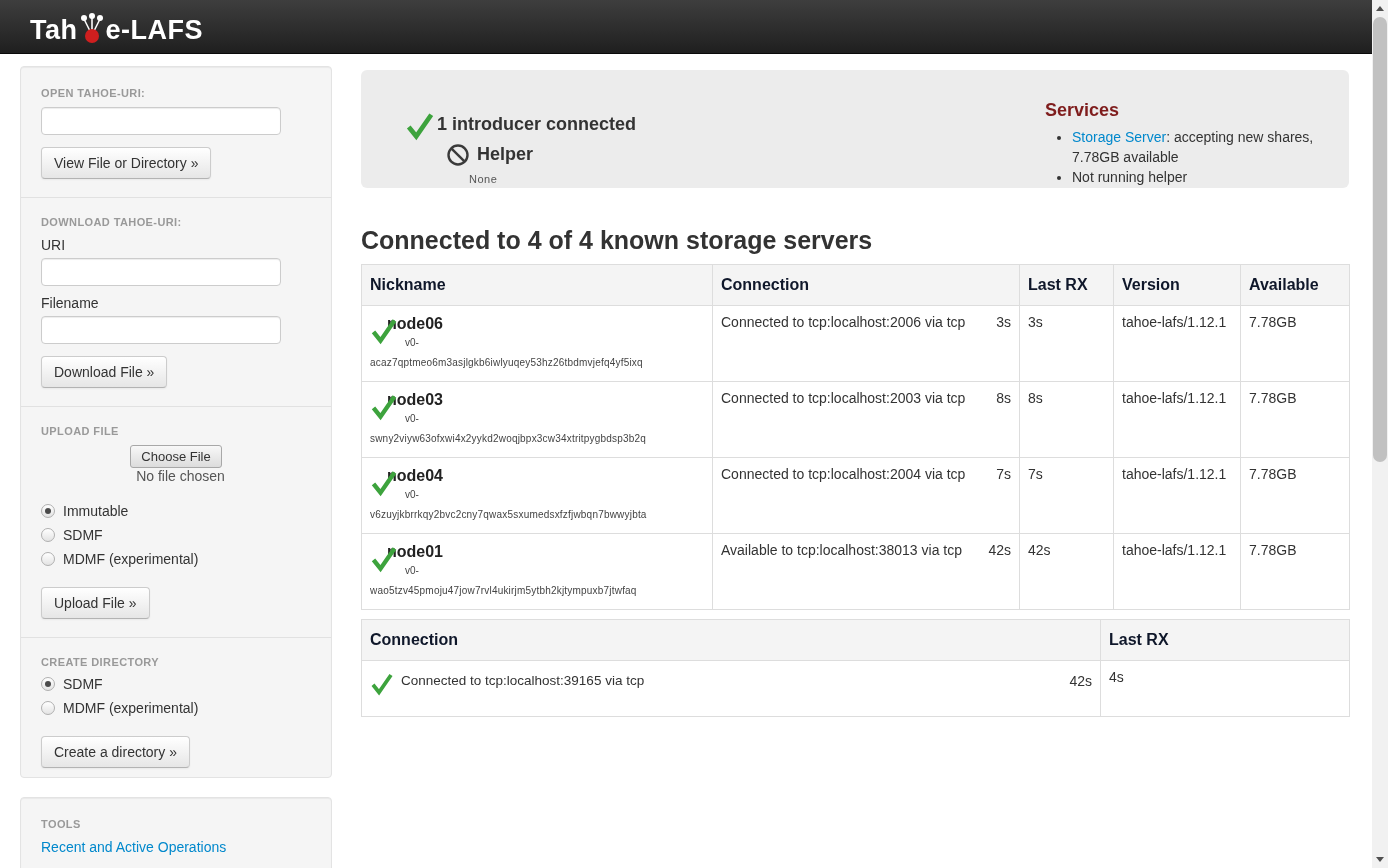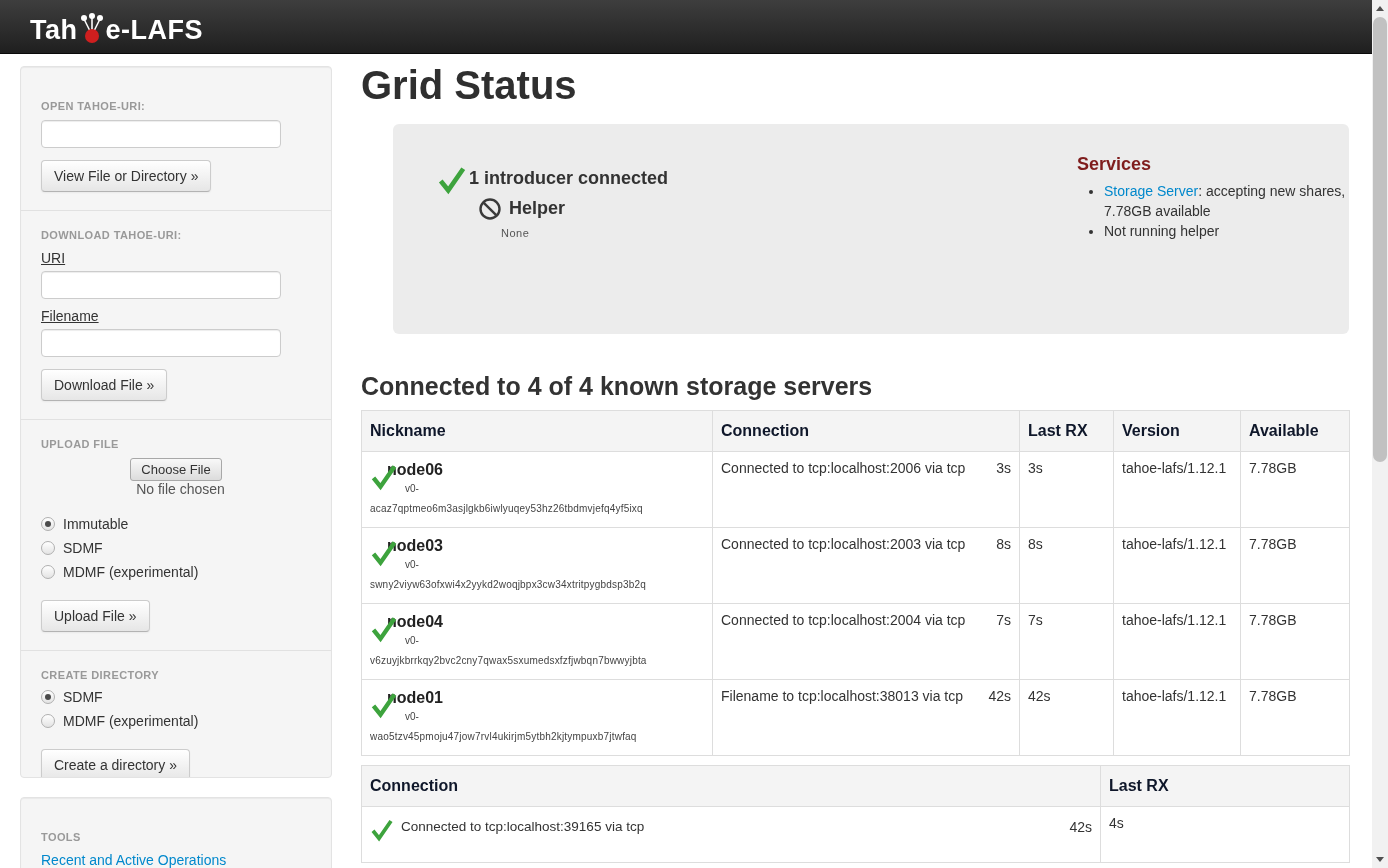--- a/index.html
+++ b/index.html
@@ -37,34 +37,34 @@
 
   
   .well {
     position:absolute; left:20px; width:312px;
     background:#f5f5f5; border:1px solid #e3e3e3; border-radius:4px;
     box-shadow:inset 0 1px 1px rgba(0,0,0,.05);
     padding:20px; overflow:hidden;
   }
   .well-forms { top:66px; height:712px; }
   .well-tools { top:797px; height:120px; }
-  .side-label { font-size:11px; font-weight:bold; color:#999; letter-spacing:.4px; margin:13px 0 8px 0; }
+  .side-label { font-size:11px; font-weight:bold; color:#999; letter-spacing:.4px; margin:0 0 8px 0; }
   .text-input {
     width:240px; height:28px; border:1px solid #ccc; border-radius:4px;
     padding:4px 6px; font-size:14px; background:#fff; display:block;
     box-shadow:inset 0 1px 1px rgba(0,0,0,.075); font-family:inherit; color:#333;
   }
   .btn {
     display:inline-block; margin-top:12px; padding:5px 12px; font-size:14px; color:#333;
     background:linear-gradient(#ffffff,#e6e6e6); border:1px solid #ccc; border-bottom-color:#b3b3b3;
     border-radius:4px; box-shadow:inset 0 1px 0 rgba(255,255,255,.2), 0 1px 2px rgba(0,0,0,.05);
     cursor:pointer; font-family:inherit; line-height:20px;
   }
   .divider { border:none; border-top:1px solid #e1e1e1; margin:18px -20px; }
-  .form-label { font-size:14px; color:#333; margin:9px 0 5px 0;text-decoration:underline; }
+  .form-label { font-size:14px; color:#333; margin:9px 0 5px 0; }
   .file-row { display:flex; align-items:center; margin:2px 0 19px 0;flex-direction:column; }
   .file-btn {
     padding:3px 10px; font-size:13px; color:#333; font-family:inherit;
     background:linear-gradient(#f8f8f8,#dcdcdc); border:1px solid #a8a8a8; border-radius:3px; cursor:pointer;
   }
   .file-status { font-size:14px; color:#555; margin-left:9px; }
   .radio-row { display:flex; align-items:center; margin:8px 0; font-size:14px; color:#333; }
   .radio-row input {
     appearance:none; -webkit-appearance:none; width:14px; height:14px; margin:0 8px 0 0;
     border-radius:50%; border:1px solid #b0b0b0; background:linear-gradient(#fff,#e3e3e3);
@@ -73,21 +73,21 @@
   .radio-row input[checked]::after {
     content:""; position:absolute; left:3px; top:3px; width:6px; height:6px;
     border-radius:50%; background:#4a4a4a;
   }
   a.side-link { color:#0088cc; font-size:14px; text-decoration:none; cursor:pointer;text-align:center; }
 
   
   .main { position:absolute; left:361px; top:54px; width:988px; }
   .page-title { font-size:40px; font-weight:bold; color:#2f2f2f; margin:8px 0 0 0; line-height:46px; }
 
-  .status-well { margin-top:16px; height:210px; background:#ececec; border-radius:6px; position:relative;margin-left:32px; }
+  .status-well { margin-top:16px; height:118px; background:#ececec; border-radius:6px; position:relative; }
   .intro-row { position:absolute; left:44px; top:40px; }
   .intro-text { position:absolute; left:76px; top:44px; font-size:18px; font-weight:bold; color:#333; white-space:nowrap; }
   .helper-icon { position:absolute; left:85px; top:73px; }
   .helper-text { position:absolute; left:116px; top:74px; font-size:18px; font-weight:bold; color:#333; }
   .helper-none { position:absolute; left:108px; top:103px; font-size:11px; color:#555; letter-spacing:.5px; }
   .services { position:absolute; left:684px; top:30px; width:302px; }
   .services-title { font-size:18px; font-weight:bold; color:#7f1d1d; margin:0 0 7px 0; }
   .services ul { margin:0; padding-left:27px; font-size:14px; color:#333; line-height:19.5px; }
   .services li { margin-bottom:1px; }
   .services a { color:#0088cc; text-decoration:none; cursor:pointer; }
@@ -184,21 +184,20 @@
   </label>
   <button class="btn">Create a directory »</button>
 </div>
 
 <div class="well well-tools">
   <div class="side-label">TOOLS</div>
   <a class="side-link">Recent and Active Operations</a>
 </div>
 
 <div class="main">
-  <h1 class="page-title">Grid Status</h1>
 
   <div class="status-well">
     <span class="intro-row">
       <svg width="30" height="32" viewBox="0 0 32 32">
         <path d="M4 17 L12 27 L28 4" stroke="#3da33d" stroke-width="5" fill="none"></path>
       </svg>
     </span>
     <span class="intro-text">1 introducer connected</span>
     <span class="helper-icon">
       <svg width="24" height="24" viewBox="0 0 24 24">
@@ -303,21 +302,21 @@
             <svg width="28" height="30" viewBox="0 0 32 32">
                 <path d="M4 17 L12 27 L28 4" stroke="#3da33d" stroke-width="5" fill="none"></path>
               </svg>
           </span>
           <div class="nick-name">node01</div>
           <div class="nid-prefix">v0-</div>
           <div class="nid-hash">wao5tzv45pmoju47jow7rvl4ukirjm5ytbh2kjtympuxb7jtwfaq</div>
         </td>
         <td>
           <span class="age">42s</span>
-          <span>Filename to tcp:localhost:38013 via tcp</span>
+          <span>Available to tcp:localhost:38013 via tcp</span>
         </td>
         <td class="td-rx">42s</td>
         <td>tahoe-lafs/1.12.1</td>
         <td>7.78GB</td>
       </tr>
     </tbody>
   </table>
 
 
   <table class="grid grid2">

